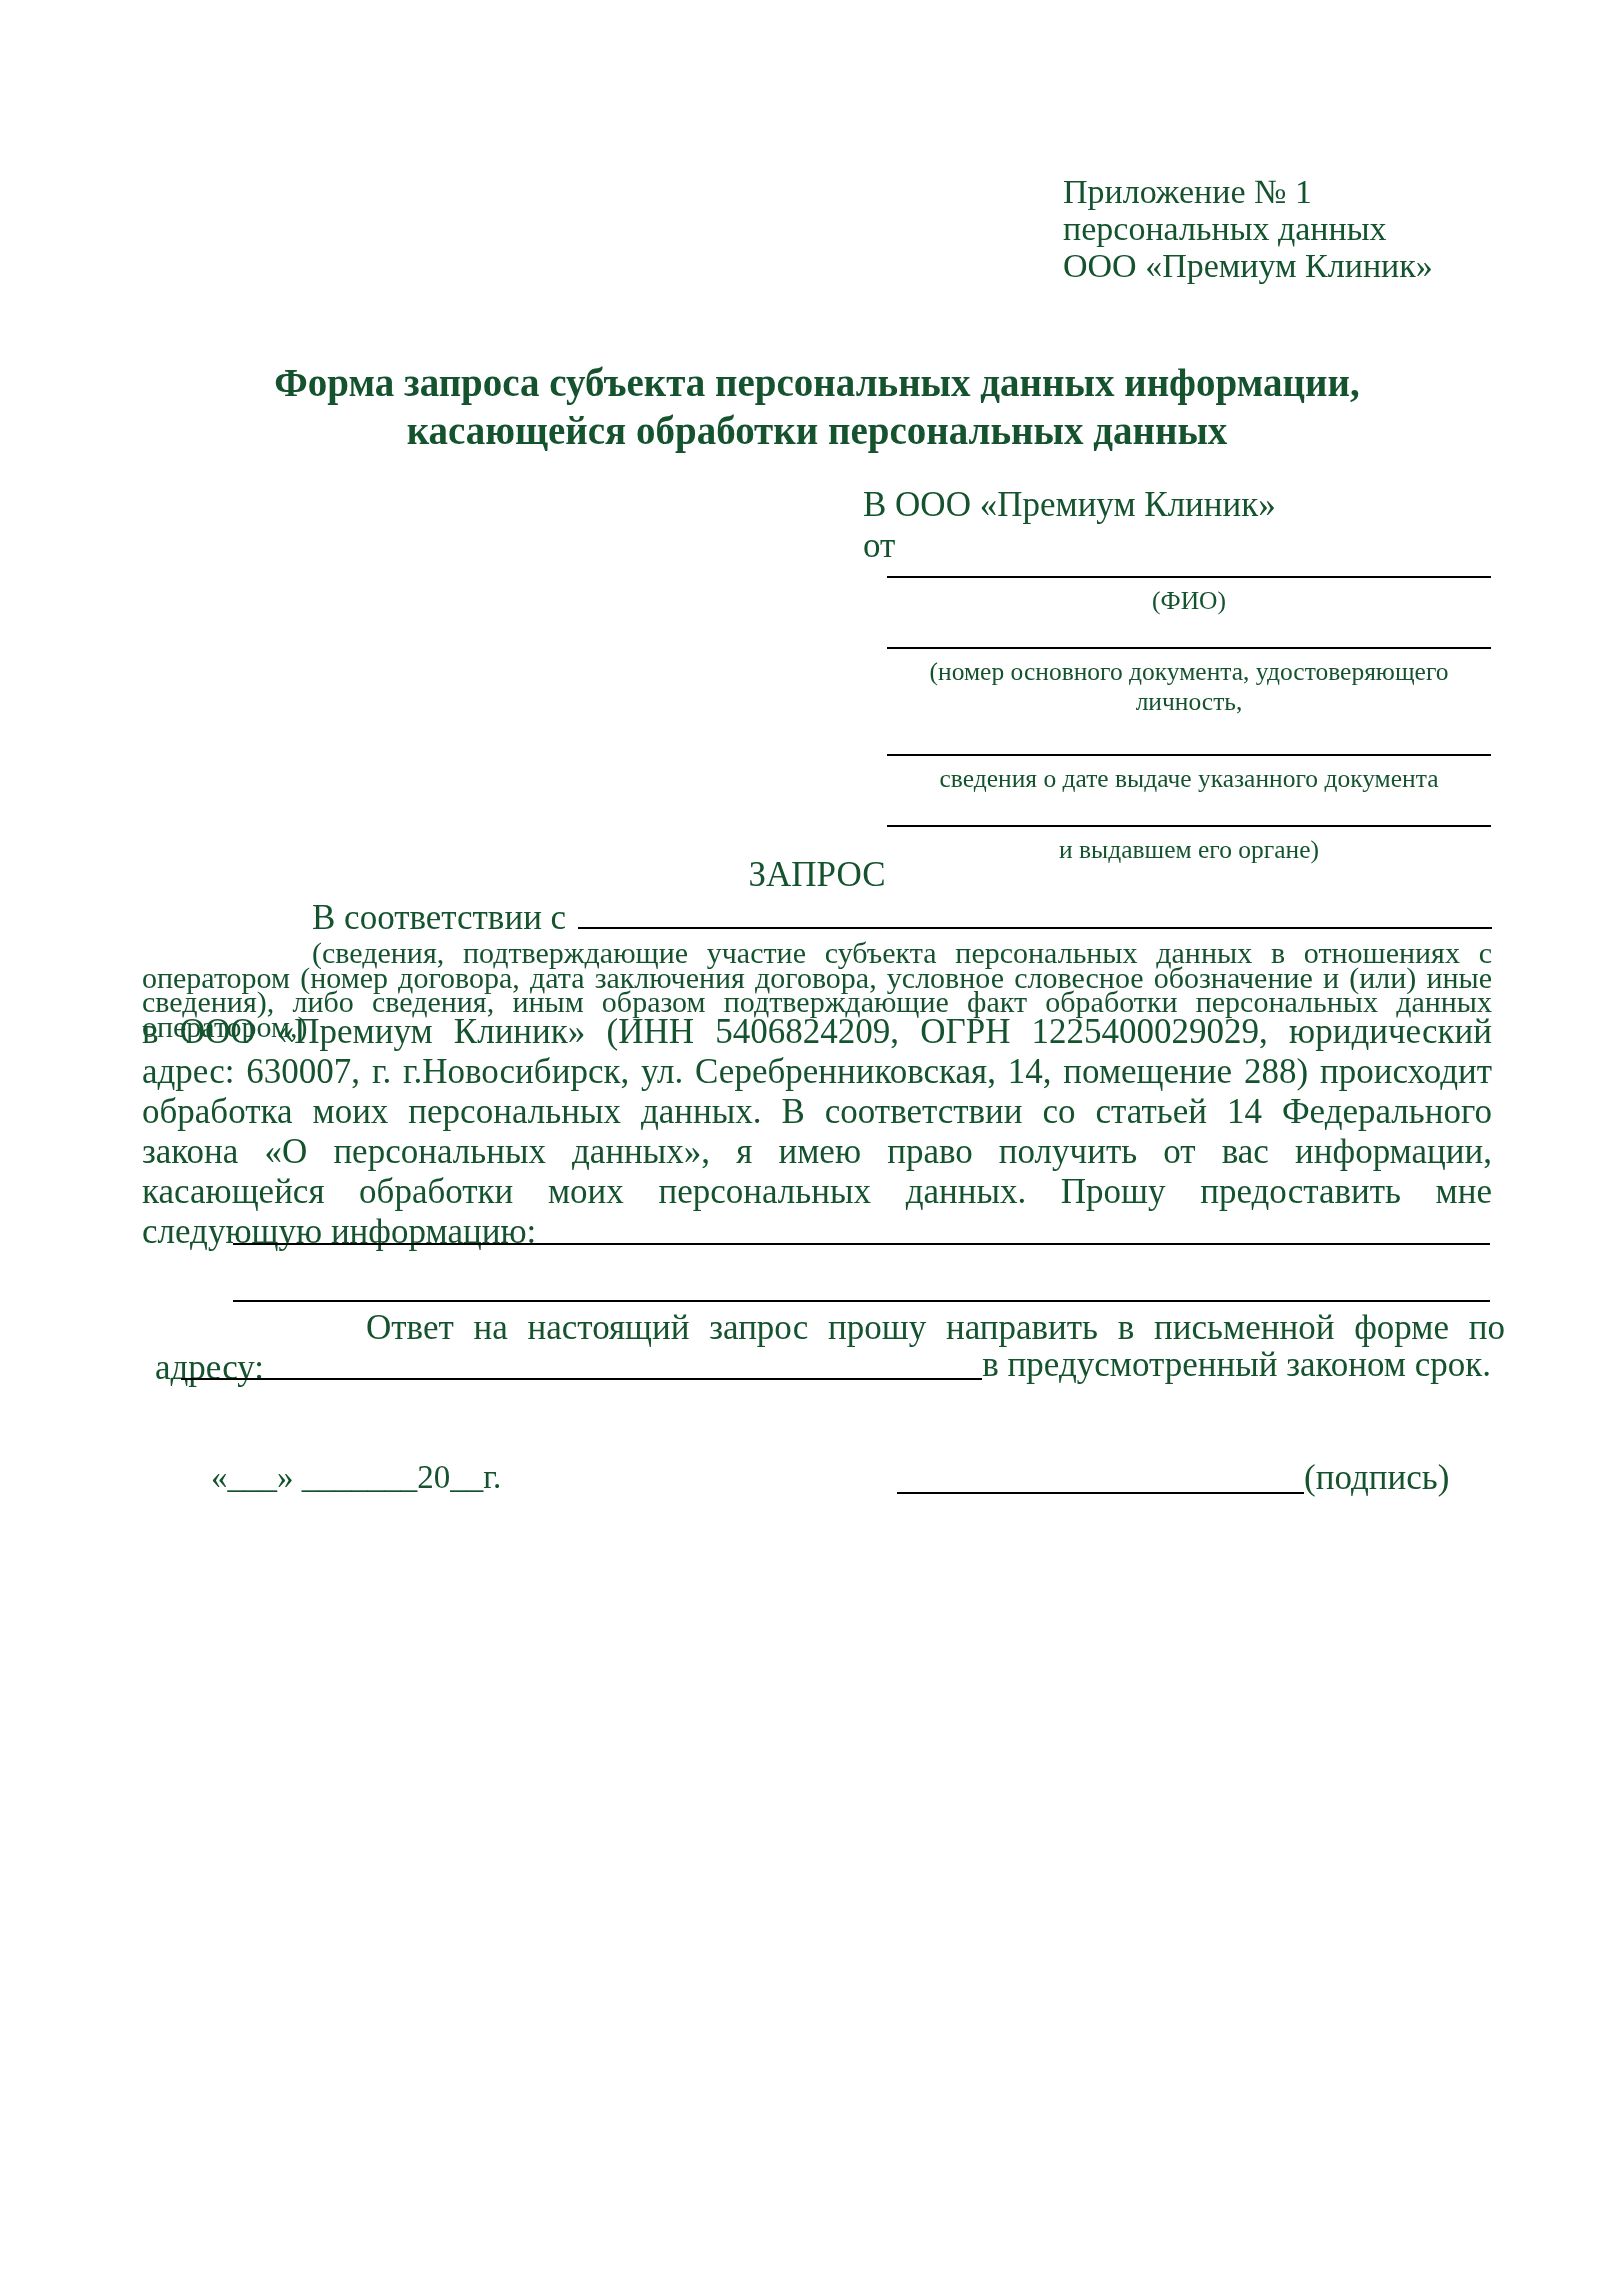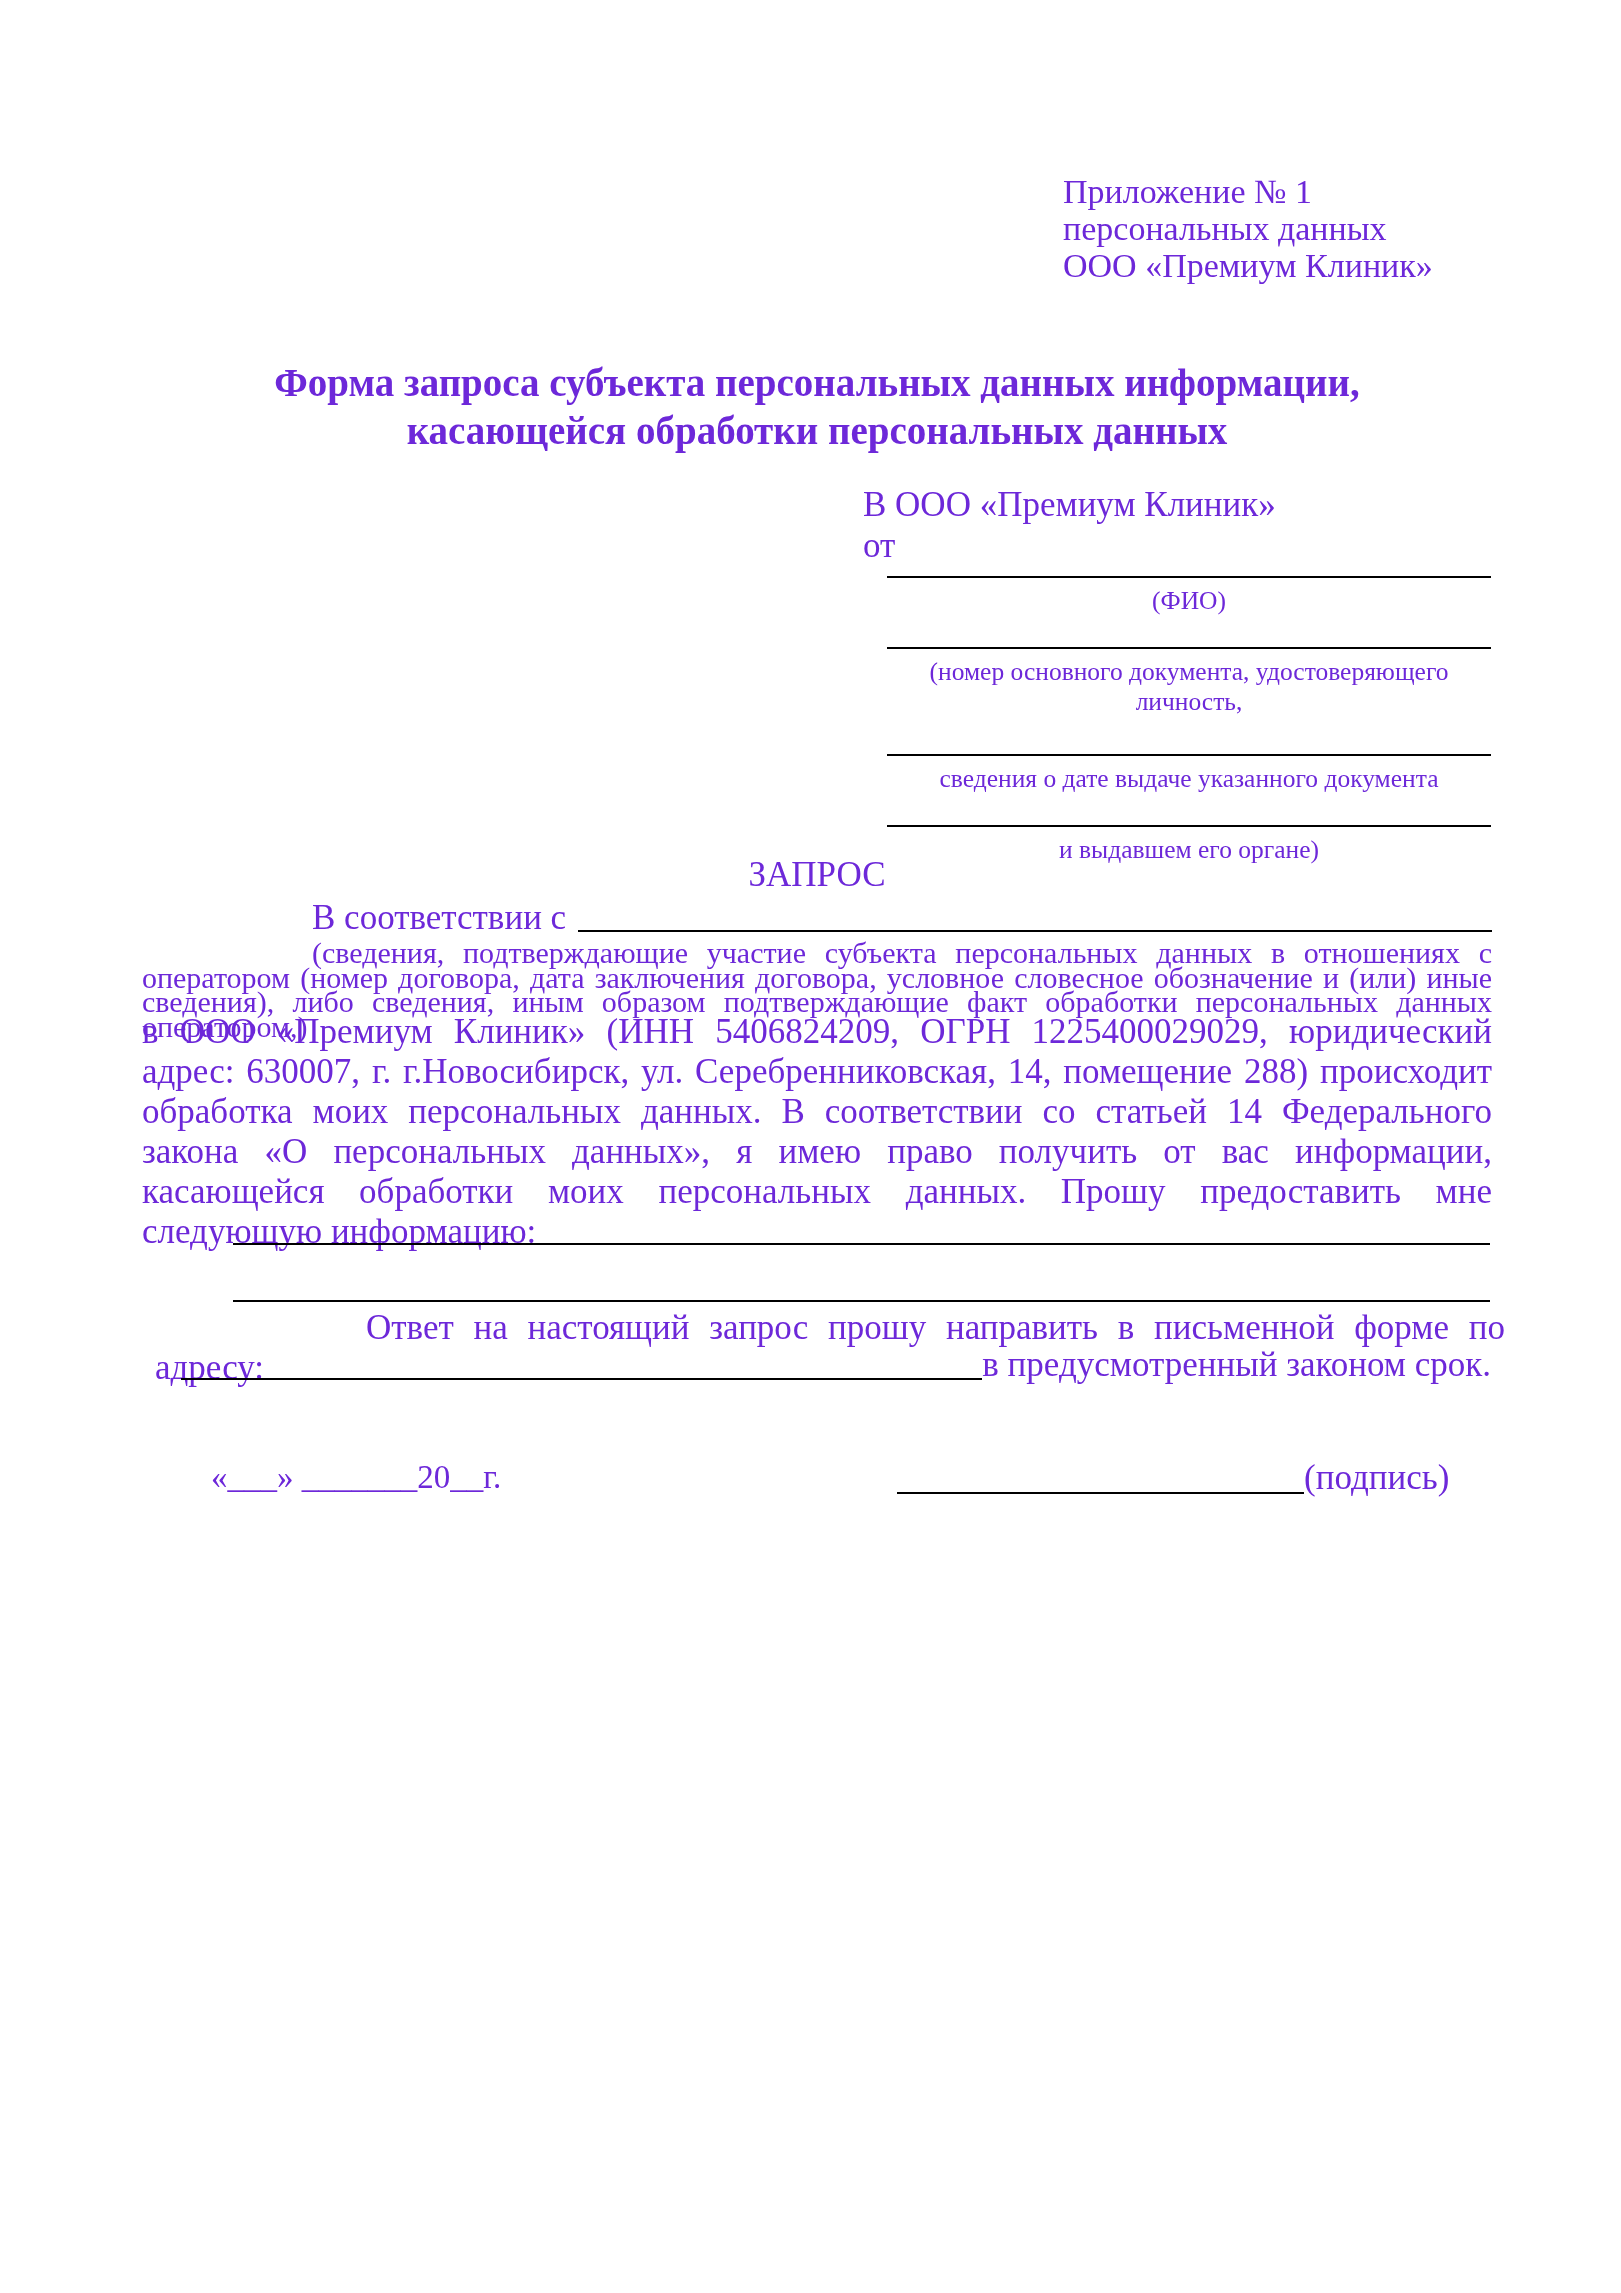--- a/index.html
+++ b/index.html
@@ -5,21 +5,21 @@
   html, body {
     margin: 0;
     padding: 0;
     background: #ffffff;
   }
   .page {
     position: relative;
     width: 1621px;
     height: 2294px;
     background: #ffffff;
-    color: #6d28d9;
+    color: #14532d;
     font-family: "Liberation Serif", "DejaVu Serif", serif;
     overflow: hidden;
   }
   
   .appendix {
     position: absolute;
     left: 1063px;
     top: 173px;
     font-size: 34px;
     line-height: 37px;
@@ -74,21 +74,21 @@
   }
   
   .accordance {
     position: absolute;
     left: 142px;
     width: 1350px;
     top: 898px;
     font-size: 35px;
     line-height: 40px;
     display: flex;
-    align-items: flex-end;
+    align-items: flex-start;
   }
   .accordance .label {
     white-space: nowrap;
     padding-left: 170px;
   }
   .write-line {
     flex: 1;
     border-bottom: 2.9px solid #000;
     margin-left: 11.8px;
     margin-bottom: 5.9px;

